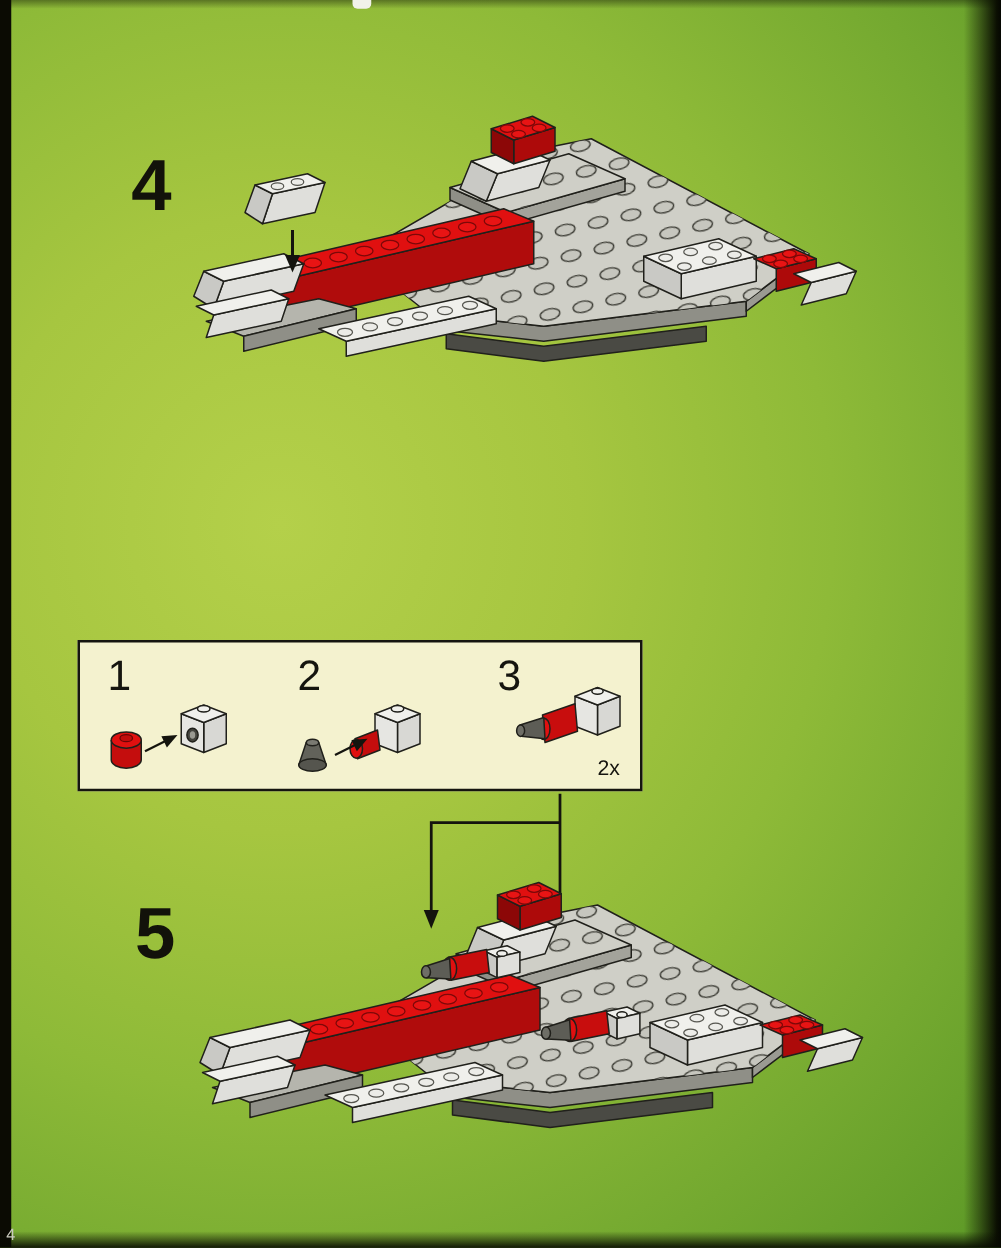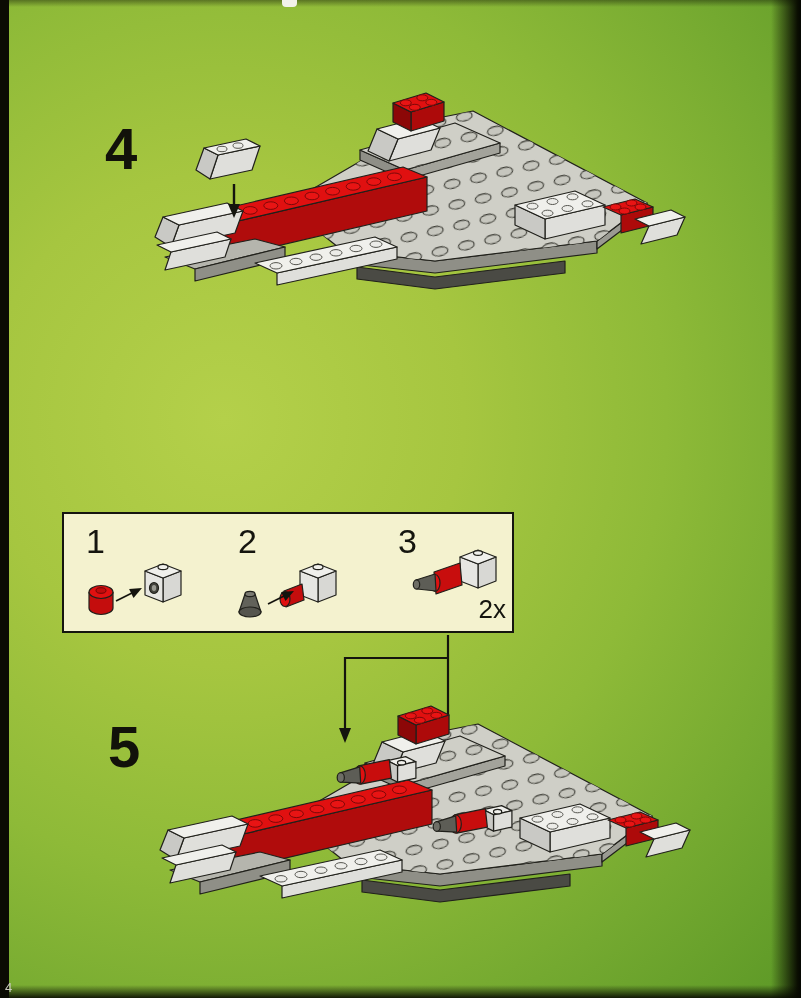--- a/index.html
+++ b/index.html
@@ -34,21 +34,21 @@
   .callout {
     position:absolute; left:62px; top:512px; width:452px; height:121px;
     background:#f4f2cf; border:2px solid #15150f; box-sizing:border-box;
   }
   .co-num { position:absolute; top:8px; font-size:34px; color:#15150f; }
   .n1 { left:22px; } .n2 { left:174px; } .n3 { left:334px; }
   .co-icon { position:absolute; }
   .i1 { left:16px;  top:36px; width:130px; height:78px; }
   .i2 { left:166px; top:36px; width:130px; height:78px; }
   .i3 { left:326px; top:30px; width:120px; height:72px; }
-  .qty { position:absolute; right:6px; bottom:6px; font-size:26px; color:#15150f;margin-top:28px; }
+  .qty { position:absolute; right:16px; bottom:6px; font-size:17px; color:#15150f;margin-top:28px; }
 
   .connectors { position:absolute; left:0; top:0; width:801px; height:998px; pointer-events:none; }
   .page-num { position:absolute; left:5px; bottom:3px; font-size:13px; color:#c9cabe; }
 </style>
 </head>
 <body>
 
 <div class="page">
 
   <div class="edge-top"></div>

